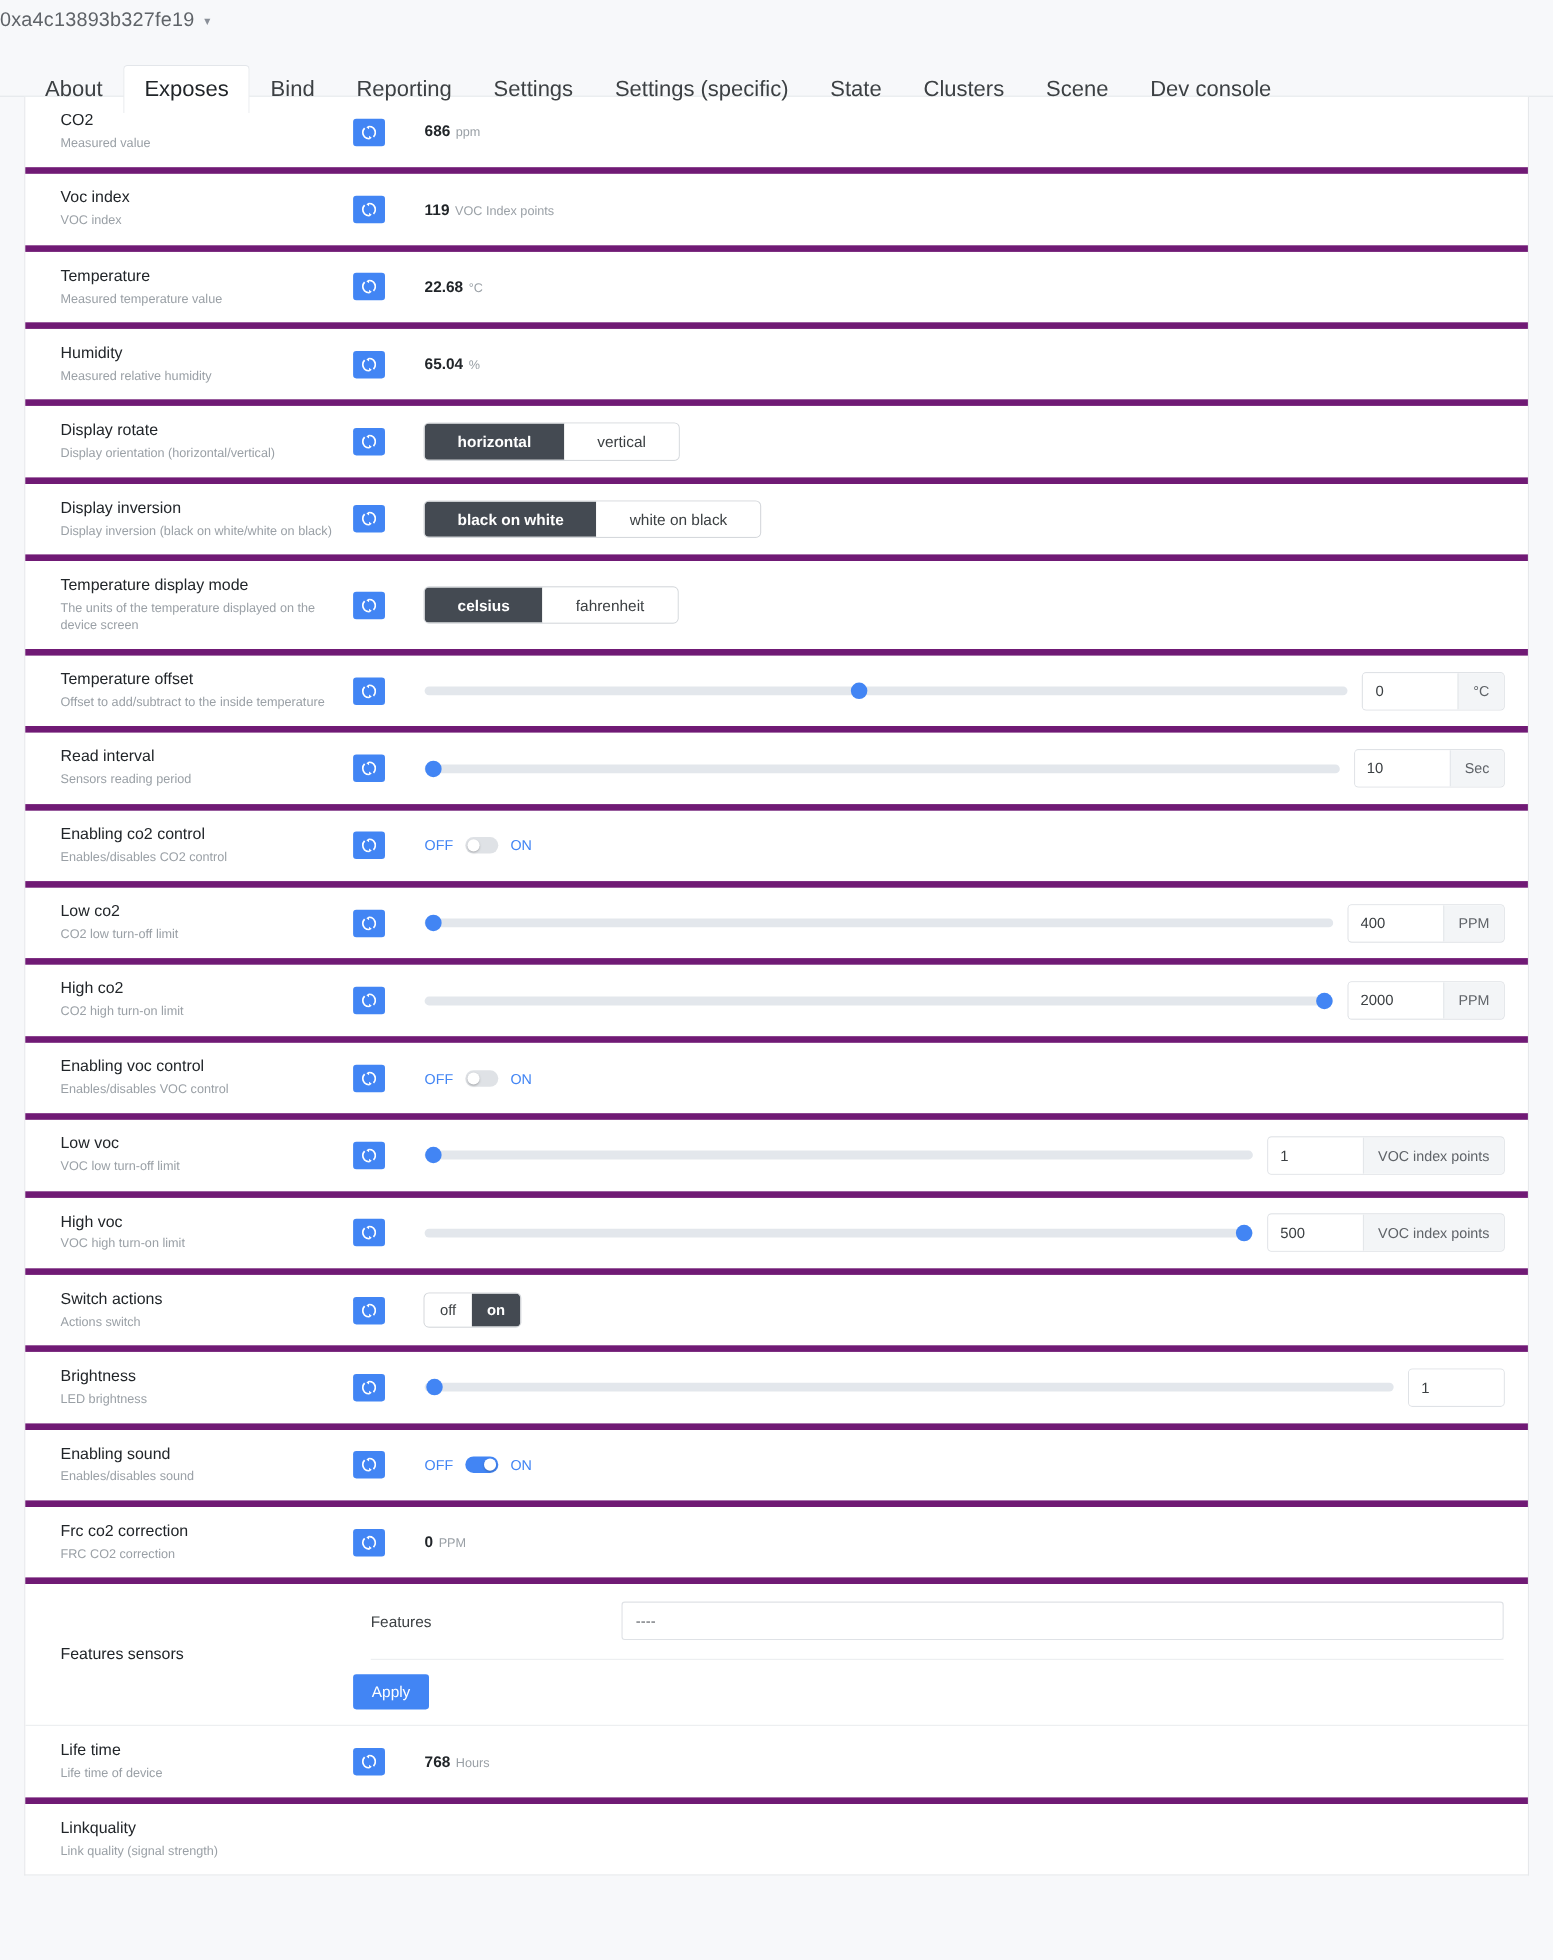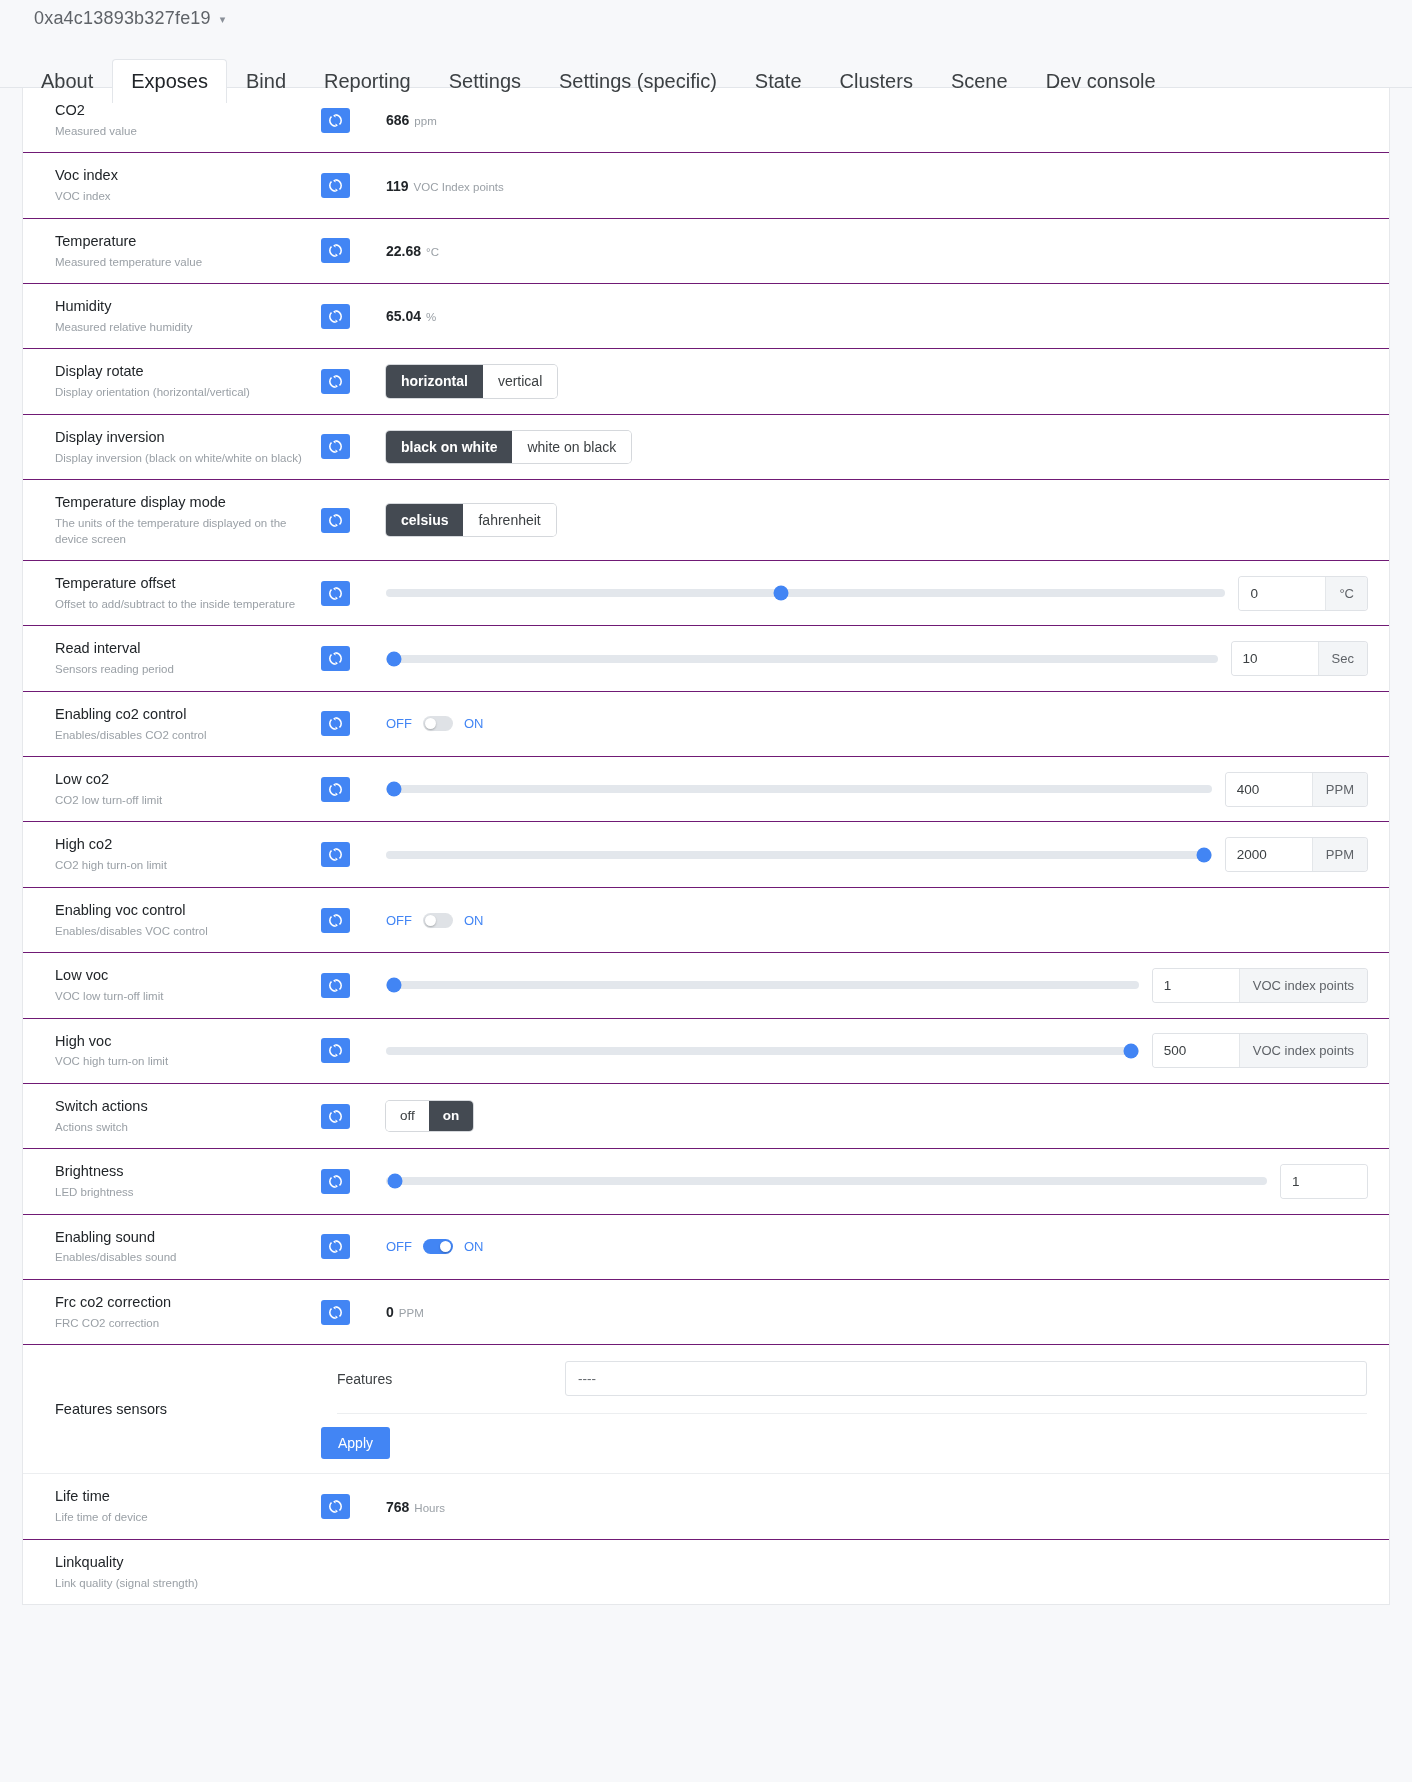--- a/index.html
+++ b/index.html
@@ -11,21 +11,20 @@
     color: #212529;
     -webkit-font-smoothing: antialiased;
   }
 
   
   .topbar {
     height: 36px;
     background: #f7f8fa;
     display: flex;
     align-items: center;
-    padding-left: 34px;
   }
   .device-id {
     font-size: 18px;
     color: #5f6368;
     letter-spacing: .2px;
   }
   .chev {
     margin-left: 9px;
     font-size: 11px;
     color: #8a8f98;
@@ -66,21 +65,21 @@
   .card {
     background: #ffffff;
     border: 1px solid #e6e8eb;
     border-top: none;
     margin: 0 22px;
   }
 
   .row {
     display: flex;
     align-items: stretch;
-    border-bottom: 1px solid #701a75;
+    border-bottom: 6px solid #701a75;
     min-height: 59px;
   }
   .row:last-child { border-bottom: none; }
 
   .row-label {
     width: 298px;
     flex: none;
     padding: 13px 16px 13px 32px;
     display: flex;
     flex-direction: column;
@@ -142,21 +141,21 @@
 
   
   .btn-group {
     display: inline-flex;
     border-radius: 4px;
     overflow: hidden;
     box-shadow: 0 0 0 1px #d5d8dc;
   }
   .seg {
     font-size: 14px;
-    padding: 8px 15px;
+    padding: 8px 30px;
     background: #ffffff;
     color: #3c4043;
     border: none;
     cursor: pointer;
     line-height: 1.2;
     font-family: inherit;
   }
   .seg.on {
     background: #444a52;
     color: #ffffff;

